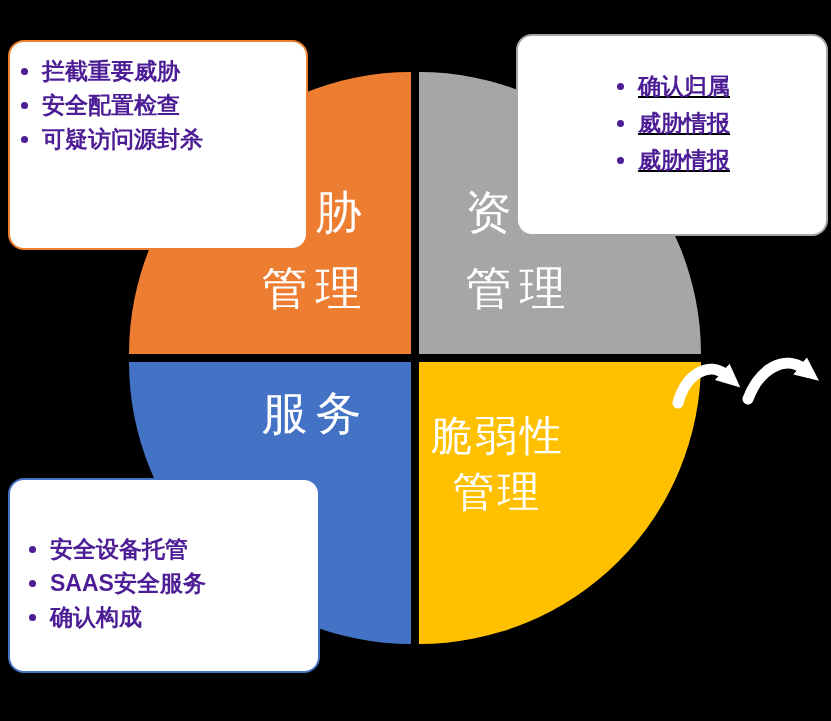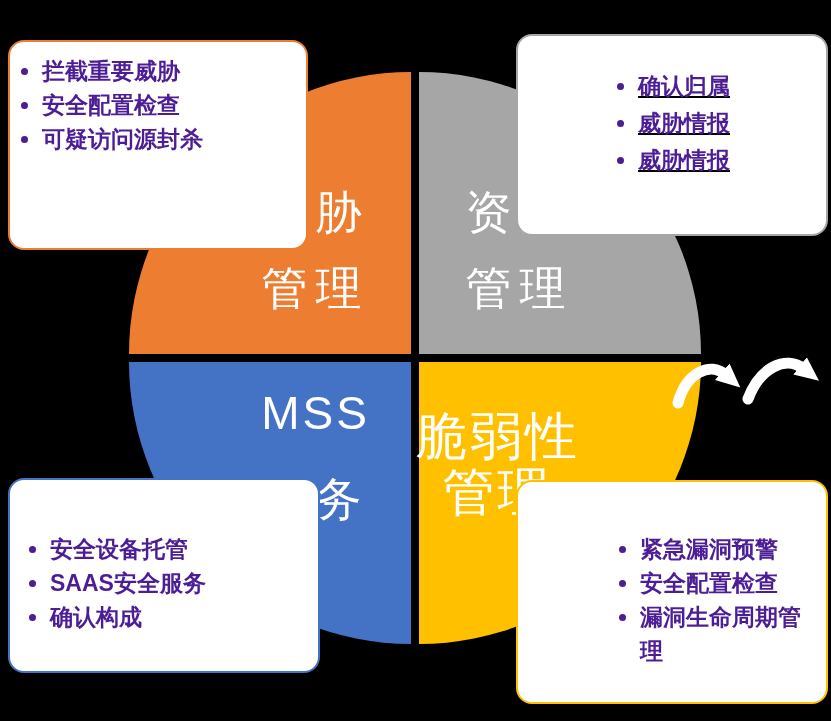--- a/index.html
+++ b/index.html
@@ -20,21 +20,21 @@
 
   
   .qlabel {
     position:absolute; color:#ffffff; text-align:center;
     font-size:46px; font-weight:400; letter-spacing:8px;
   }
   .l-threat { left:198px; top:174px; width:235px; line-height:76px; }
   .l-asset  { left:402px; top:174px; width:235px; line-height:76px; }
   .l-mss    { left:198px; top:370px; width:235px; line-height:86px; }
   .l-mss .line-latin { letter-spacing:3px; }
-  .l-vuln   { left:410px; top:408px; width:175px; line-height:56px; font-size:52px; letter-spacing:3px; }
+  .l-vuln   { left:410px; top:408px; width:175px; line-height:56px; font-size:42px; letter-spacing:3px; }
 
   
   .callout {
     position:absolute; box-sizing:border-box;
     background:#ffffff; border:2px solid #888;
     border-radius:16px; color:#000000;
   }
   .callout ul {
     margin:0; list-style:disc outside;
     font-size:23px; font-weight:600; line-height:34px;
@@ -64,21 +64,20 @@
 
   <div class="qlabel l-threat">
     <div>威胁</div>
     <div>管理</div>
   </div>
   <div class="qlabel l-asset">
     <div>资产</div>
     <div>管理</div>
   </div>
   <div class="qlabel l-mss">
-    <div class="line-latin">MSS</div>
     <div>服务</div>
   </div>
   <div class="qlabel l-vuln">
     <div>脆弱性</div>
     <div>管理</div>
   </div>
 
   <div class="callout c-tl" style="border-color: rgb(237, 125, 49);">
     <ul>
         <li>拦截重要威胁</li>
@@ -93,27 +92,20 @@
         <li>威胁情报</li>
       </ul>
   </div>
   <div class="callout c-bl" style="border-color: rgb(68, 114, 196);">
     <ul>
         <li>安全设备托管</li>
         <li>SAAS安全服务</li>
         <li>确认构成</li>
       </ul>
   </div>
-  <div class="callout c-br" style="border-color: rgb(255, 192, 0);">
-    <ul>
-        <li>紧急漏洞预警</li>
-        <li>安全配置检查</li>
-        <li>漏洞生命周期管理</li>
-      </ul>
-  </div>
 
   <svg class="arrows" viewBox="0 0 160 78" aria-hidden="true">
     <defs>
       <marker id="ah" markerUnits="userSpaceOnUse" markerWidth="26" markerHeight="26" refX="5" refY="13" orient="auto">
         <path d="M0,2 L24,13 L0,24 Z" fill="#ffffff"></path>
       </marker>
     </defs>
     <path d="M10 58 C 18 28, 42 16, 58 30" fill="none" stroke="#ffffff" stroke-width="11" stroke-linecap="round" marker-end="url(#ah)"></path>
     <path d="M80 54 C 92 22, 118 10, 136 24" fill="none" stroke="#ffffff" stroke-width="11" stroke-linecap="round" marker-end="url(#ah)"></path>
   </svg>

